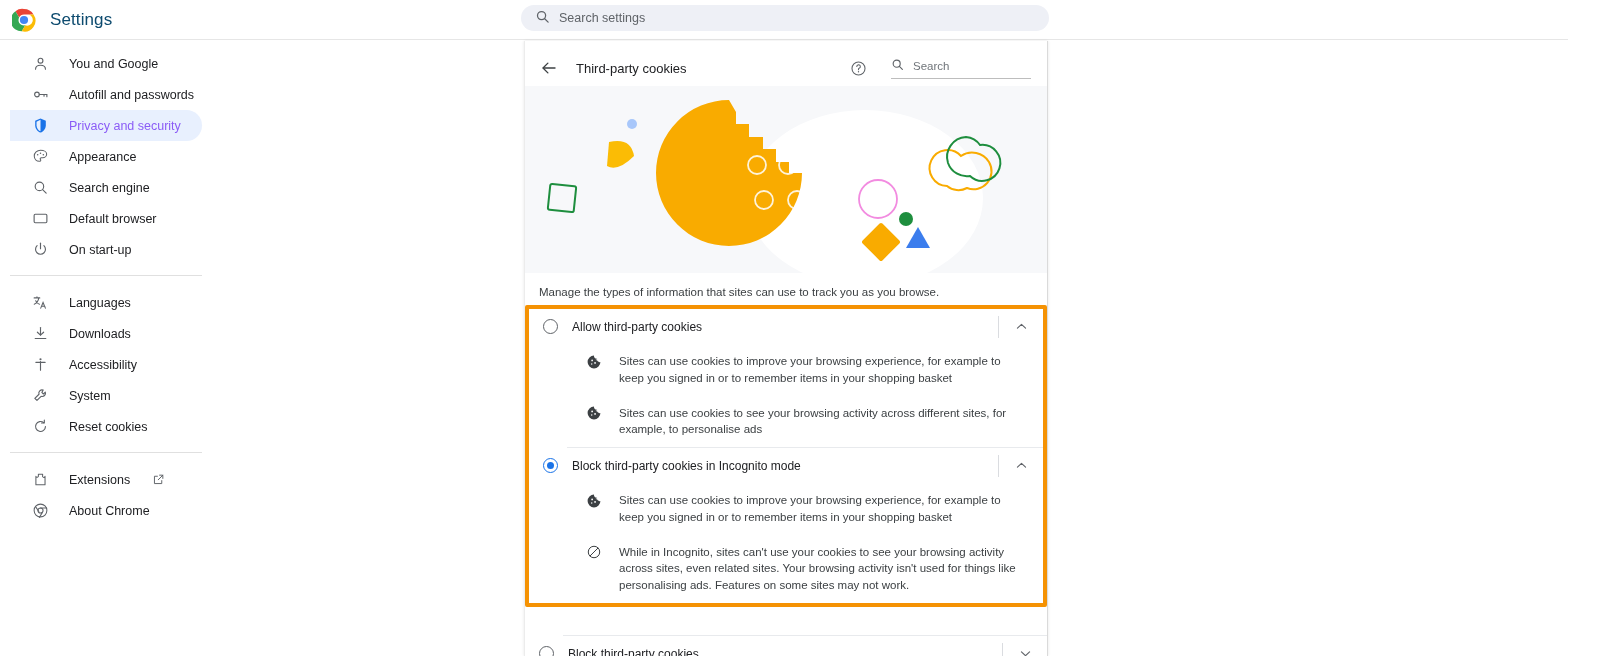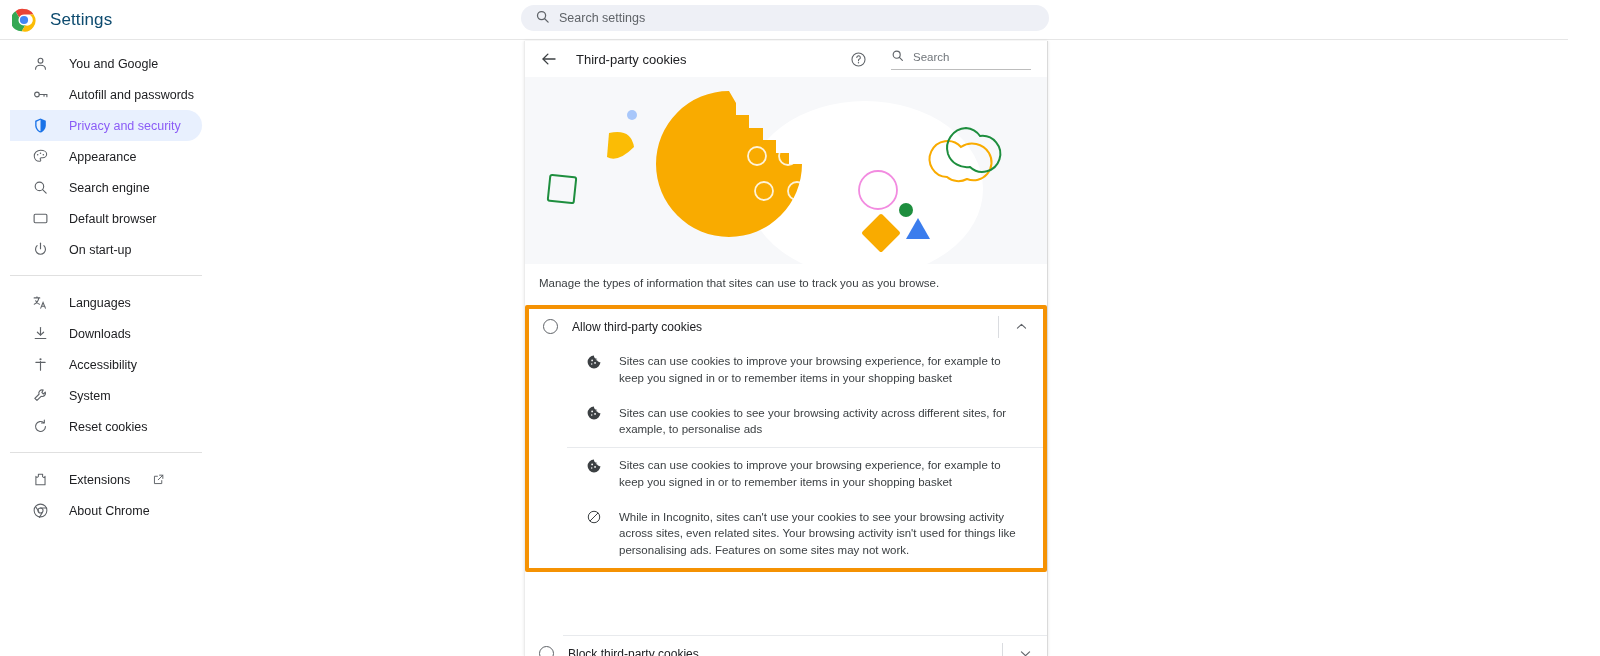--- a/index.html
+++ b/index.html
@@ -63,20 +63,21 @@
   .card {
     position: absolute; left: 524px; top: 41px; width: 524px; height: 615px;
     background: #fff;
     border-left: 1px solid #ececec; border-right: 1px solid #dadada;
     box-shadow: 0 0 3px rgba(0,0,0,.10);
     overflow: hidden;
   }
   .page-head {
     height: 36px; display: flex; align-items: center; padding: 0 16px 0 14px;
     position: relative;
+    margin-top: 9px;
   }
   .back-btn { width: 20px; height: 20px; color: #3c4043; cursor: pointer;
               display: flex; align-items: center; justify-content: center; }
   .page-title { font-size: 13px; color: #202124; margin-left: 17px; }
   .head-right { margin-left: auto; display: flex; align-items: center; gap: 4px; }
   .help-icon { width: 17px; height: 17px; color: #5f6368; cursor: pointer; margin-right: 20px; }
   .mini-search {
     display: flex; align-items: center; gap: 9px; width: 140px;
     border-bottom: 1px solid #bdbdbd; padding-bottom: 3px;
   }
@@ -425,20 +426,32 @@
             <circle cx="13.6" cy="13.4" r="1.35" fill="#fff"></circle>
             <circle cx="8.6" cy="15" r="1.1" fill="#fff"></circle>
             <circle cx="15.6" cy="8.6" r=".9" fill="#fff"></circle>
           </svg>
         </span>
         <span class="btxt">Sites can use cookies to see your browsing activity across different sites, for example, to personalise ads</span>
       </div>
 
       <div class="row-sep"></div>
 
+      <div class="opt-row">
+        <span class="radio checked"></span>
+        <span class="opt-label">Block third-party cookies in Incognito mode</span>
+        <span class="opt-right">
+          <span class="opt-divider"></span>
+          <span class="chev">
+            <svg viewBox="0 0 24 24" width="15" height="15" fill="none" stroke="currentColor" stroke-width="1.8">
+              <path d="M5.5 14.5 12 8.5l6.5 6" stroke-linecap="round" stroke-linejoin="round"></path>
+            </svg>
+          </span>
+        </span>
+      </div>
 
       <div class="bullet">
         <span class="bico">
           <svg viewBox="0 0 24 24" width="16" height="16" fill="#3c4043">
             <path d="M12 2.4a9.6 9.6 0 1 0 9.6 9.6 4 4 0 0 1-5-5 4 4 0 0 1-4.6-4.6z"></path>
             <circle cx="9.2" cy="9.6" r="1.35" fill="#fff"></circle>
             <circle cx="13.6" cy="13.4" r="1.35" fill="#fff"></circle>
             <circle cx="8.6" cy="15" r="1.1" fill="#fff"></circle>
             <circle cx="15.6" cy="8.6" r=".9" fill="#fff"></circle>
           </svg>

